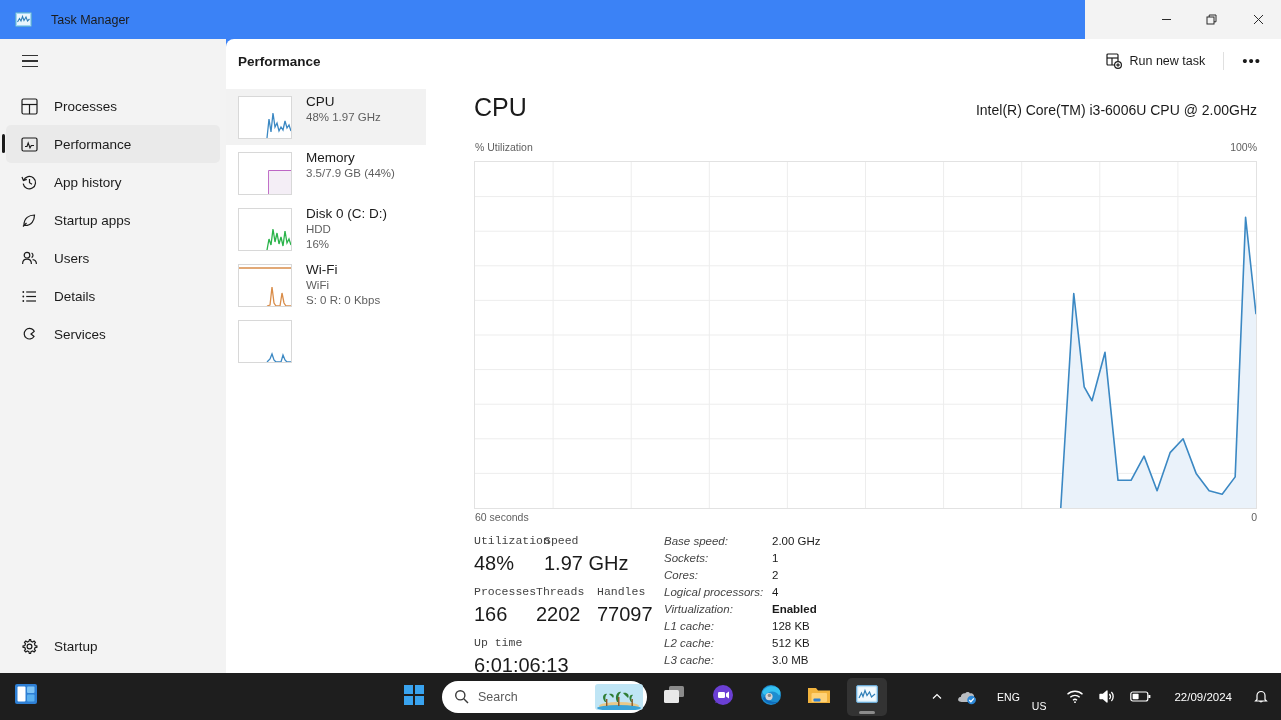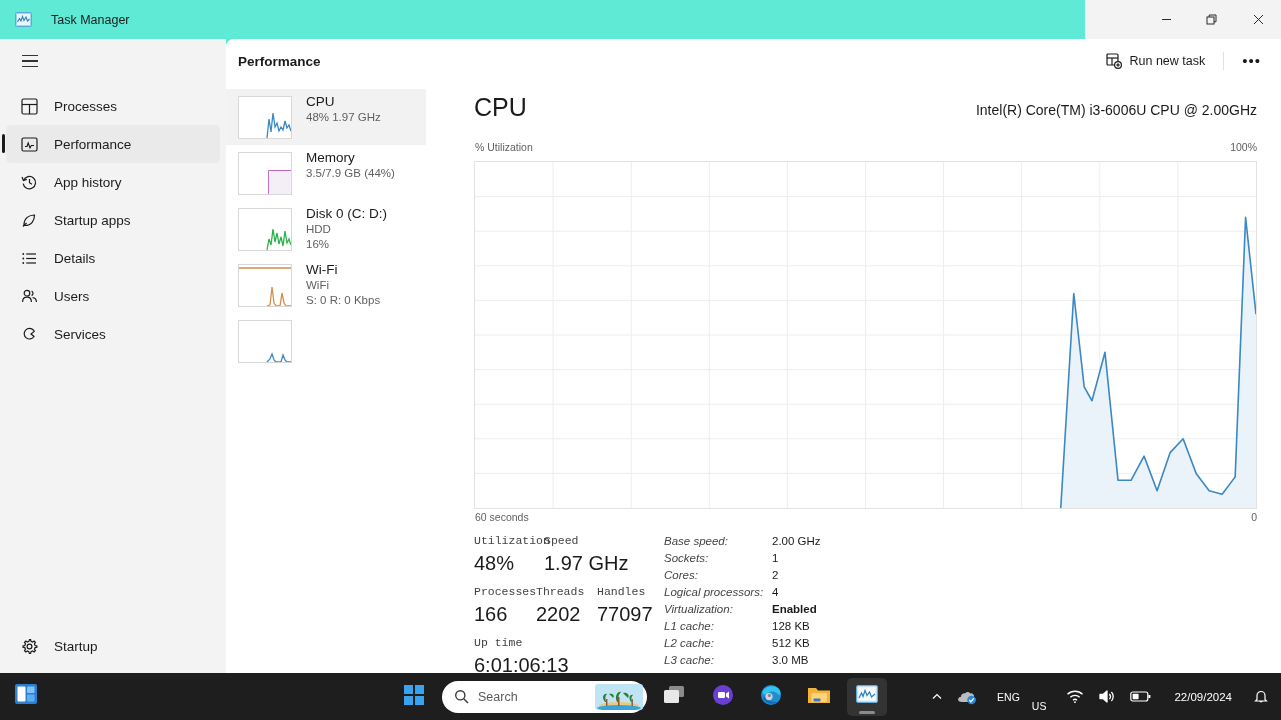--- a/index.html
+++ b/index.html
@@ -4,21 +4,21 @@
 <style>
   * { box-sizing: border-box; margin: 0; padding: 0; }
   html, body {
     width: 1281px; height: 720px;
     font-family: "Liberation Sans", sans-serif;
     overflow: hidden; background: #f3f3f3;
   }
   #app { position: relative; width: 1281px; height: 720px; }
 
   
-  .window { position: absolute; left:0; top:0; width:1085px; height:673px; background:#5eead4; }
+  .window { position: absolute; left:0; top:0; width:1085px; height:673px; background:#3b82f6; }
 
   
   .titlebar { position:absolute; left:0; top:0; width:1281px; height:39px; display:flex; align-items:center; }
   .tm-icon { margin-left:14px; width:18px; height:18px; display:flex; align-items:center; justify-content:center; }
   .title-text { margin-left:19px; font-size:12.5px; color:#1b1b1b; }
   .win-controls { position:absolute; right:0; top:0; display:flex; height:39px; }
   .wc { width:46px; height:39px; display:flex; align-items:center; justify-content:center;
         color:#2b2b2b; font-size:13px; }
 
   
@@ -181,41 +181,41 @@
               <path d="M3 13 C3 6 8 3 13.5 3 C13.5 8.5 10.5 13.5 4 13.5 Z"></path>
               <line x1="2" y1="14.5" x2="5.5" y2="11"></line>
             </svg>
           </div>
           <div class="nav-lbl">Startup apps</div>
         </div>
 
         <div class="nav-item">
           <div class="nav-ico">
             <svg width="17" height="17" viewBox="0 0 17 17" fill="none" stroke="#1b1b1b" stroke-width="1.2">
+              <circle cx="6" cy="5.2" r="2.8"></circle>
+                <path d="M1.6 14 C1.6 10.8 3.6 9.2 6 9.2 C8.4 9.2 10.4 10.8 10.4 14"></path>
+              <path d="M10.6 3 A2.6 2.6 0 0 1 10.6 7.6"></path>
+                <path d="M11.6 9.6 C14 9.8 15.4 11.3 15.4 14"></path>
+            </svg>
+          </div>
+          <div class="nav-lbl">Users</div>
+        </div>
+
+        <div class="nav-item">
+          <div class="nav-ico">
+            <svg width="17" height="17" viewBox="0 0 17 17" fill="none" stroke="#1b1b1b" stroke-width="1.2">
               <circle cx="2.3" cy="4" r="0.9" fill="#1b1b1b" stroke="none"></circle>
                 <line x1="5.2" y1="4" x2="15" y2="4"></line>
               <circle cx="2.3" cy="8.5" r="0.9" fill="#1b1b1b" stroke="none"></circle>
                 <line x1="5.2" y1="8.5" x2="15" y2="8.5"></line>
               <circle cx="2.3" cy="13" r="0.9" fill="#1b1b1b" stroke="none"></circle>
                 <line x1="5.2" y1="13" x2="15" y2="13"></line>
             </svg>
           </div>
           <div class="nav-lbl">Details</div>
-        </div>
-
-        <div class="nav-item">
-          <div class="nav-ico">
-            <svg width="17" height="17" viewBox="0 0 17 17" fill="none" stroke="#1b1b1b" stroke-width="1.2">
-              <circle cx="6" cy="5.2" r="2.8"></circle>
-                <path d="M1.6 14 C1.6 10.8 3.6 9.2 6 9.2 C8.4 9.2 10.4 10.8 10.4 14"></path>
-              <path d="M10.6 3 A2.6 2.6 0 0 1 10.6 7.6"></path>
-                <path d="M11.6 9.6 C14 9.8 15.4 11.3 15.4 14"></path>
-            </svg>
-          </div>
-          <div class="nav-lbl">Users</div>
         </div>
 
         <div class="nav-item">
           <div class="nav-ico">
             <svg width="17" height="17" viewBox="0 0 17 17" fill="none" stroke="#1b1b1b" stroke-width="1.2">
               <path d="M12.5 4.2 A5.3 5.3 0 1 0 13 10.5 L10 8 L13.2 5.4 Z"></path>
             </svg>
           </div>
           <div class="nav-lbl">Services</div>
         </div>

